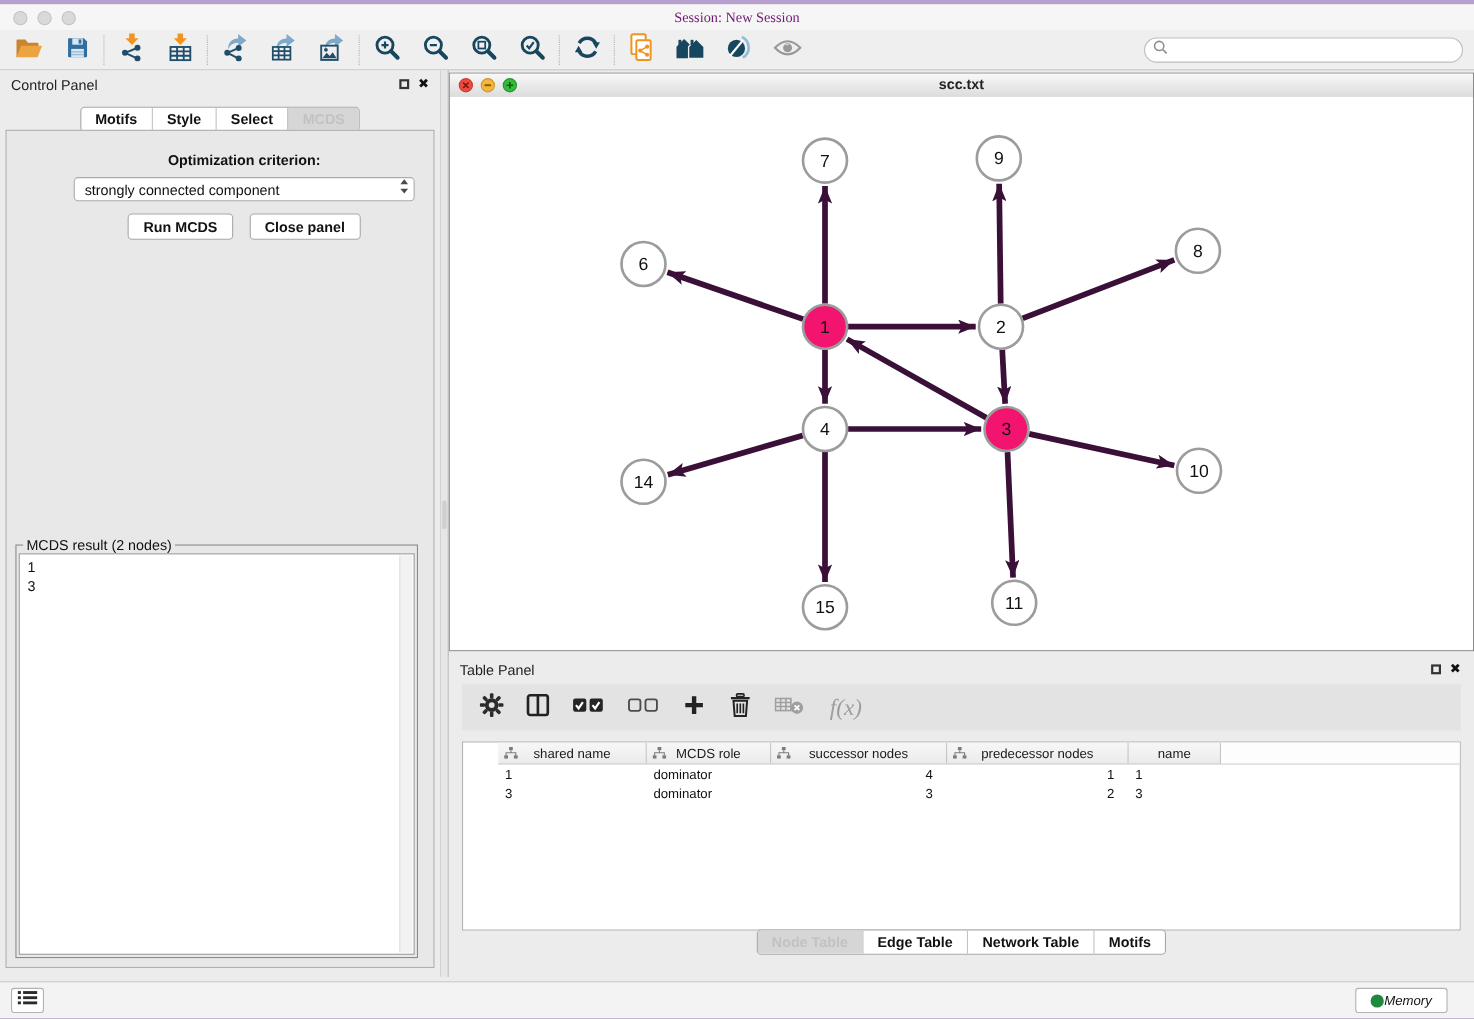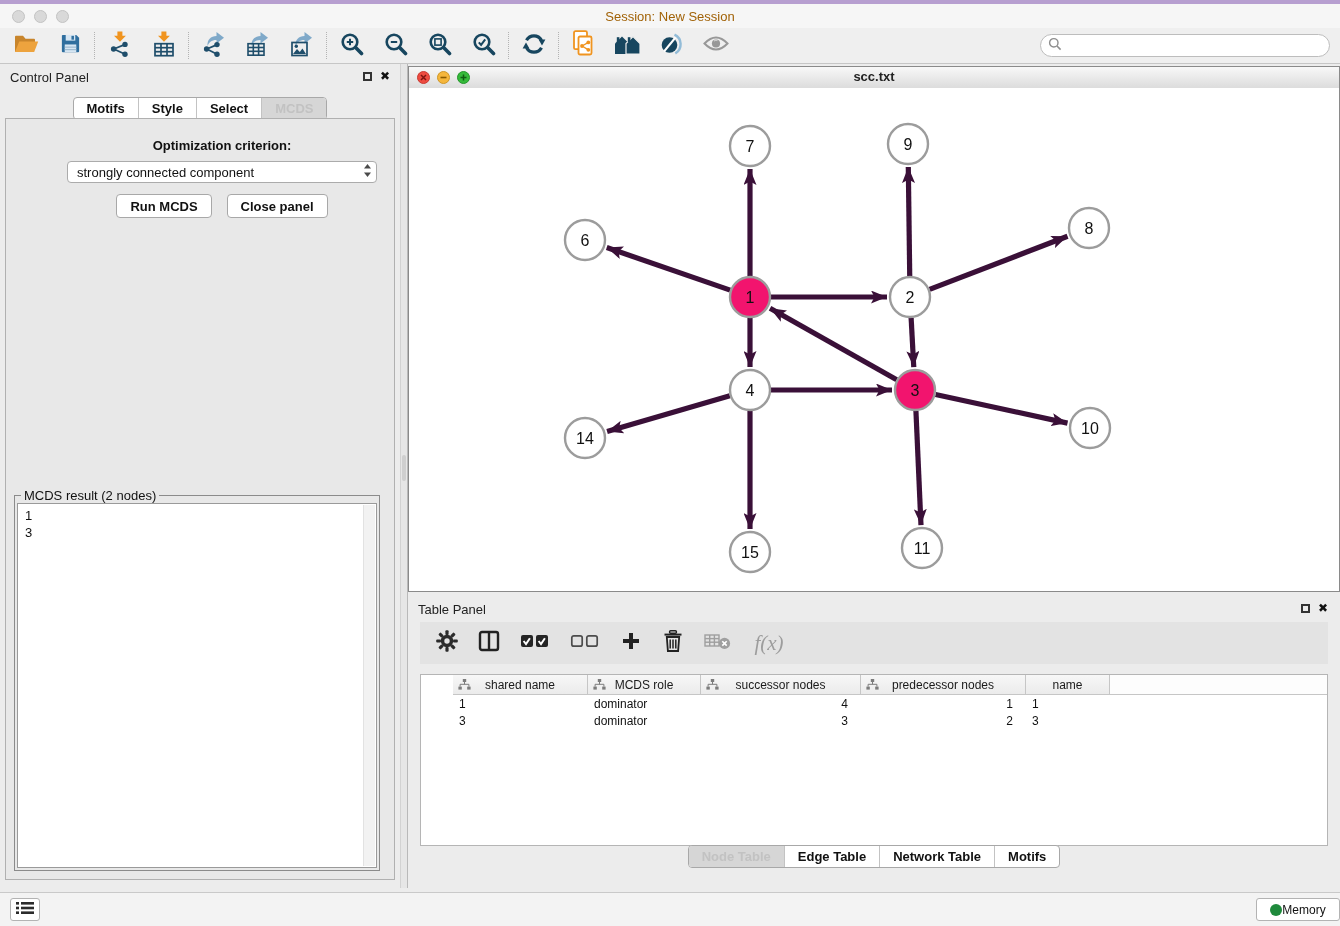--- a/index.html
+++ b/index.html
@@ -4,21 +4,21 @@
 <style>
   html,body{margin:0;padding:0;background:#9d7fb5;}
   .screen{position:relative;width:1340px;height:926px;overflow:hidden;background:#ececec;
           font-family:"Liberation Sans","DejaVu Sans",sans-serif;-webkit-font-smoothing:antialiased;}
   
   .desktop-strip{position:absolute;left:0;top:0;width:100%;height:4px;background:#b79fd0;}
   .titlebar{position:absolute;left:0;top:4px;width:100%;height:24px;background:#f6f6f6;
             border-bottom:1px solid #d6d6d6;display:flex;align-items:center;}
   .tl-dots{display:flex;gap:9px;margin-left:12px;}
   .tl-dot{width:13px;height:13px;border-radius:50%;background:#d9d9d9;border:1px solid #c3c3c3;box-sizing:border-box;}
-  .session-title{position:absolute;left:0;right:0;text-align:center;font-size:13px;color:#a16207;}
+  .session-title{position:absolute;left:0;right:0;text-align:center;font-size:13px;color:#701a75;font-family:Liberation Serif, serif;}
   .toolbar{position:absolute;left:0;top:28px;width:100%;height:36px;background:#efefef;
            border-bottom:1px solid #c6c6c6;display:flex;align-items:center;padding-left:4px;box-sizing:border-box;}
   .icon-btn{width:44px;height:32px;display:flex;align-items:center;justify-content:center;}
   .sep{width:1px;height:27px;border-left:1px dotted #b3b3b3;margin:0 2px;}
   .searchbox{margin-left:auto;margin-right:10px;width:290px;height:23px;background:#fff;border:1px solid #bdbdbd;
              border-radius:12px;display:flex;align-items:center;padding-left:7px;box-sizing:border-box;}
   .searchbox input{border:none;outline:none;flex:1;font-size:13px;background:transparent;height:19px;
                    font-family:"Liberation Sans","DejaVu Sans",sans-serif;}
   
   .control-panel{position:absolute;left:0;top:64px;width:400px;height:824px;background:#ececec;}
@@ -75,21 +75,21 @@
   .th .org{position:absolute;left:5px;top:4px;}
   .trow{display:flex;height:17px;align-items:center;font-size:12px;color:#111;}
   .td{box-sizing:border-box;padding:0 6px;overflow:hidden;white-space:nowrap;}
   .td.r{text-align:right;padding-right:13px;}
   .tp-tabs{position:absolute;bottom:18px;left:0;right:0;display:flex;justify-content:center;}
   
   .statusbar{position:absolute;left:0;bottom:0;width:100%;height:34px;background:#f3f3f3;border-top:1px solid #c9c9c9;box-sizing:border-box;}
   .status-btn{position:absolute;top:5px;height:23px;background:#fff;border:1px solid #b3b3b3;border-radius:3px;
               display:flex;align-items:center;justify-content:center;box-sizing:border-box;}
   .list-btn{left:10px;width:30px;}
-  .memory-btn{right:0;width:84px;gap:0;font-size:12px;color:#111;}
+  .memory-btn{right:24px;width:84px;gap:0;font-size:12px;color:#111;font-style:italic;}
   .mem-dot{width:12px;height:12px;border-radius:50%;background:#1f8a3c;}
 </style>
 </head>
 <body>
 
 <div class="screen">
   <div class="desktop-strip"></div>
 
   <div class="titlebar">
     <div class="tl-dots">

